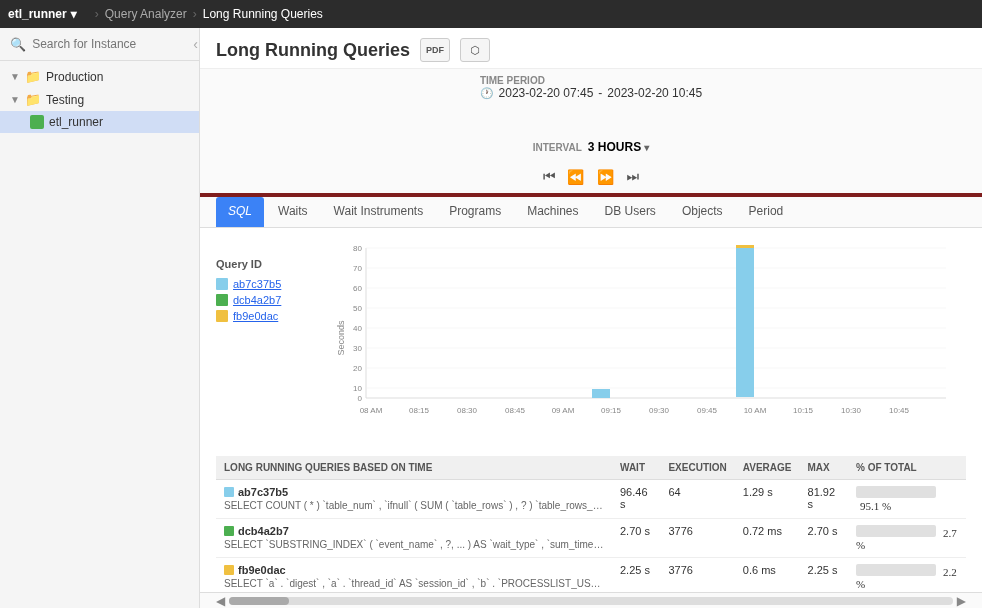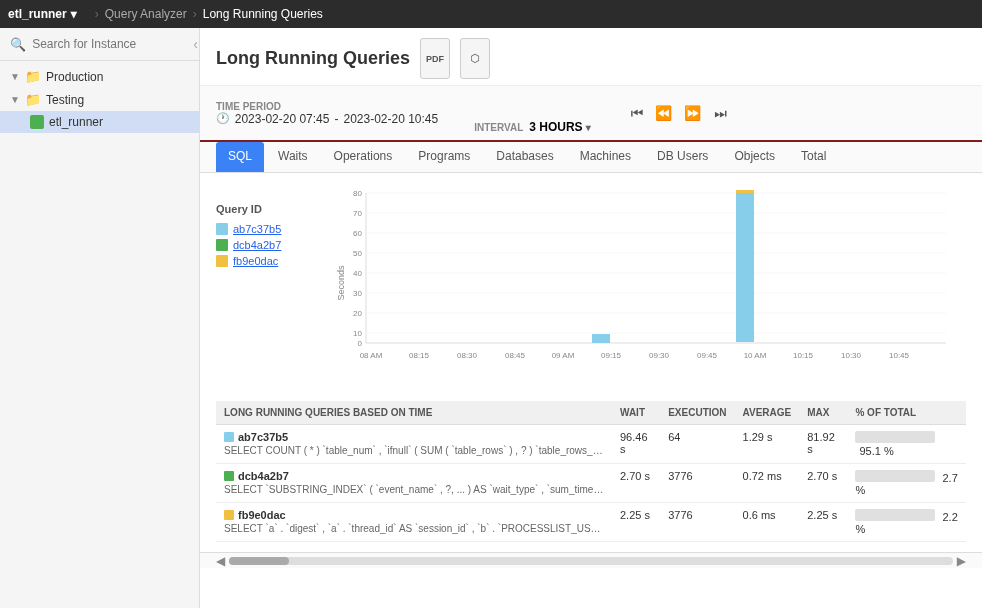--- a/index.html
+++ b/index.html
@@ -59,27 +59,27 @@
     
     .main { flex: 1; overflow: auto; background: #fff; display: flex; flex-direction: column; }
 
     .main-header {
       display: flex; align-items: center; gap: 10px;
       padding: 10px 16px 6px; border-bottom: 1px solid #eee;
     }
     .main-title { font-size: 18px; font-weight: bold; color: #333; }
     .header-btn {
       display: flex; align-items: center; justify-content: center;
-      width: 30px; height: 41px; border: 1px solid #ccc; border-radius: 3px;
+      width: 30px; height: 24px; border: 1px solid #ccc; border-radius: 3px;
       background: #f5f5f5; cursor: pointer; color: #555; font-size: 11px;
     }
 
     .time-controls {
-      display: flex; align-items: center; gap: 36px;
-      padding: 6px 16px; border-bottom: 2px solid #7f1d1d; background: #fafafa;
+      display: flex; align-items: center; gap: 12px;
+      padding: 6px 16px; border-bottom: 4px solid #7f1d1d; background: #fafafa; flex-direction: column;
     }
     .time-label { font-size: 10px; color: #888; text-transform: uppercase; font-weight: bold; }
     .time-value { display: flex; align-items: center; gap: 5px; font-size: 12px; color: #333; }
     .time-icon { color: #888; font-size: 11px; }
     .interval-block { display: flex; align-items: center; gap: 6px; margin-top: 28px; }
     .interval-value { display: flex; align-items: center; gap: 3px; font-size: 12px; font-weight: bold; }
     .interval-arrow { font-size: 10px; color: #666; }
     .playback-controls { display: flex; align-items: center; gap: 4px; }
     .playback-btn {
       font-size: 14px; color: #555; cursor: pointer; padding: 2px 4px;
@@ -90,20 +90,21 @@
       display: flex; align-items: center; gap: 0;
       padding: 0 16px; border-bottom: 1px solid #ddd; background: #fafafa;
     }
     .tab {
       padding: 7px 12px; font-size: 12px; cursor: pointer; color: #555;
       border-bottom: 2px solid transparent; margin-right: 2px;
     }
     .tab.active {
       color: #fff; background: #3b82f6; border-radius: 3px 3px 0 0;
       border-bottom: 2px solid #3b82f6;
+      font-style: italic;
     }
 
     
     .chart-area {
       display: flex; padding: 10px 16px; gap: 10px;
     }
     .chart-legend { display: flex; flex-direction: column; gap: 4px; min-width: 100px; padding-top: 20px; }
     .legend-title { font-size: 11px; color: #555; font-weight: bold; margin-bottom: 4px; }
     .legend-item { display: flex; align-items: center; gap: 5px; font-size: 11px; color: #333; }
     .legend-color {
@@ -128,21 +129,21 @@
       padding: 6px 8px; text-align: left; font-size: 10px; font-weight: bold;
       color: #555; text-transform: uppercase; border-bottom: 1px solid #ddd;
     }
     tbody tr { border-bottom: 1px solid #eee; }
     tbody td { padding: 6px 8px; vertical-align: top; color: #333; }
     .query-name { font-weight: bold; display: flex; align-items: center; gap: 4px; }
     .query-sql { color: #666; font-size: 10px; margin-top: 2px; white-space: nowrap; overflow: hidden; text-overflow: ellipsis; max-width: 380px; }
     .color-dot { width: 10px; height: 10px; border-radius: 1px; display: inline-block; flex-shrink: 0; }
     .progress-bar-container { width: 80px; height: 12px; background: #e0e0e0; border-radius: 2px; overflow: hidden; display: inline-block; }
     .progress-bar { height: 100%; border-radius: 2px; }
-    .pct-text { margin-left: 4px; }
+    .pct-text { margin-left: 4px; font-family: Liberation Serif, serif; }
 
     
     .bottom-scroll {
       border-top: 1px solid #ddd; padding: 2px 16px; background: #fafafa;
       display: flex; align-items: center; height: 16px;
     }
     .scroll-arrow { color: #888; cursor: pointer; font-size: 12px; }
   </style>
 </head>
 <body>
@@ -221,27 +222,26 @@
         <span class="playback-btn">⏮</span>
         <span class="playback-btn">⏪</span>
         <span class="playback-btn">⏩</span>
         <span class="playback-btn">⏭</span>
       </div>
     </div>
 
     <div class="tabs">
       <div class="tab active">SQL</div>
       <div class="tab">Waits</div>
-      <div class="tab">Operations</div>
+      <div class="tab">Wait Instruments</div>
       <div class="tab">Programs</div>
-      <div class="tab">Databases</div>
       <div class="tab">Machines</div>
       <div class="tab">DB Users</div>
       <div class="tab">Objects</div>
-      <div class="tab">Total</div>
+      <div class="tab">Period</div>
     </div>
 
     <div class="chart-area">
       <div class="chart-legend">
         <div class="legend-title">Query ID</div>
         <div class="legend-item">
           <span class="legend-color" style="background:#87CEEB;"></span>
           <span class="legend-link">ab7c37b5</span>
         </div>
         <div class="legend-item">

